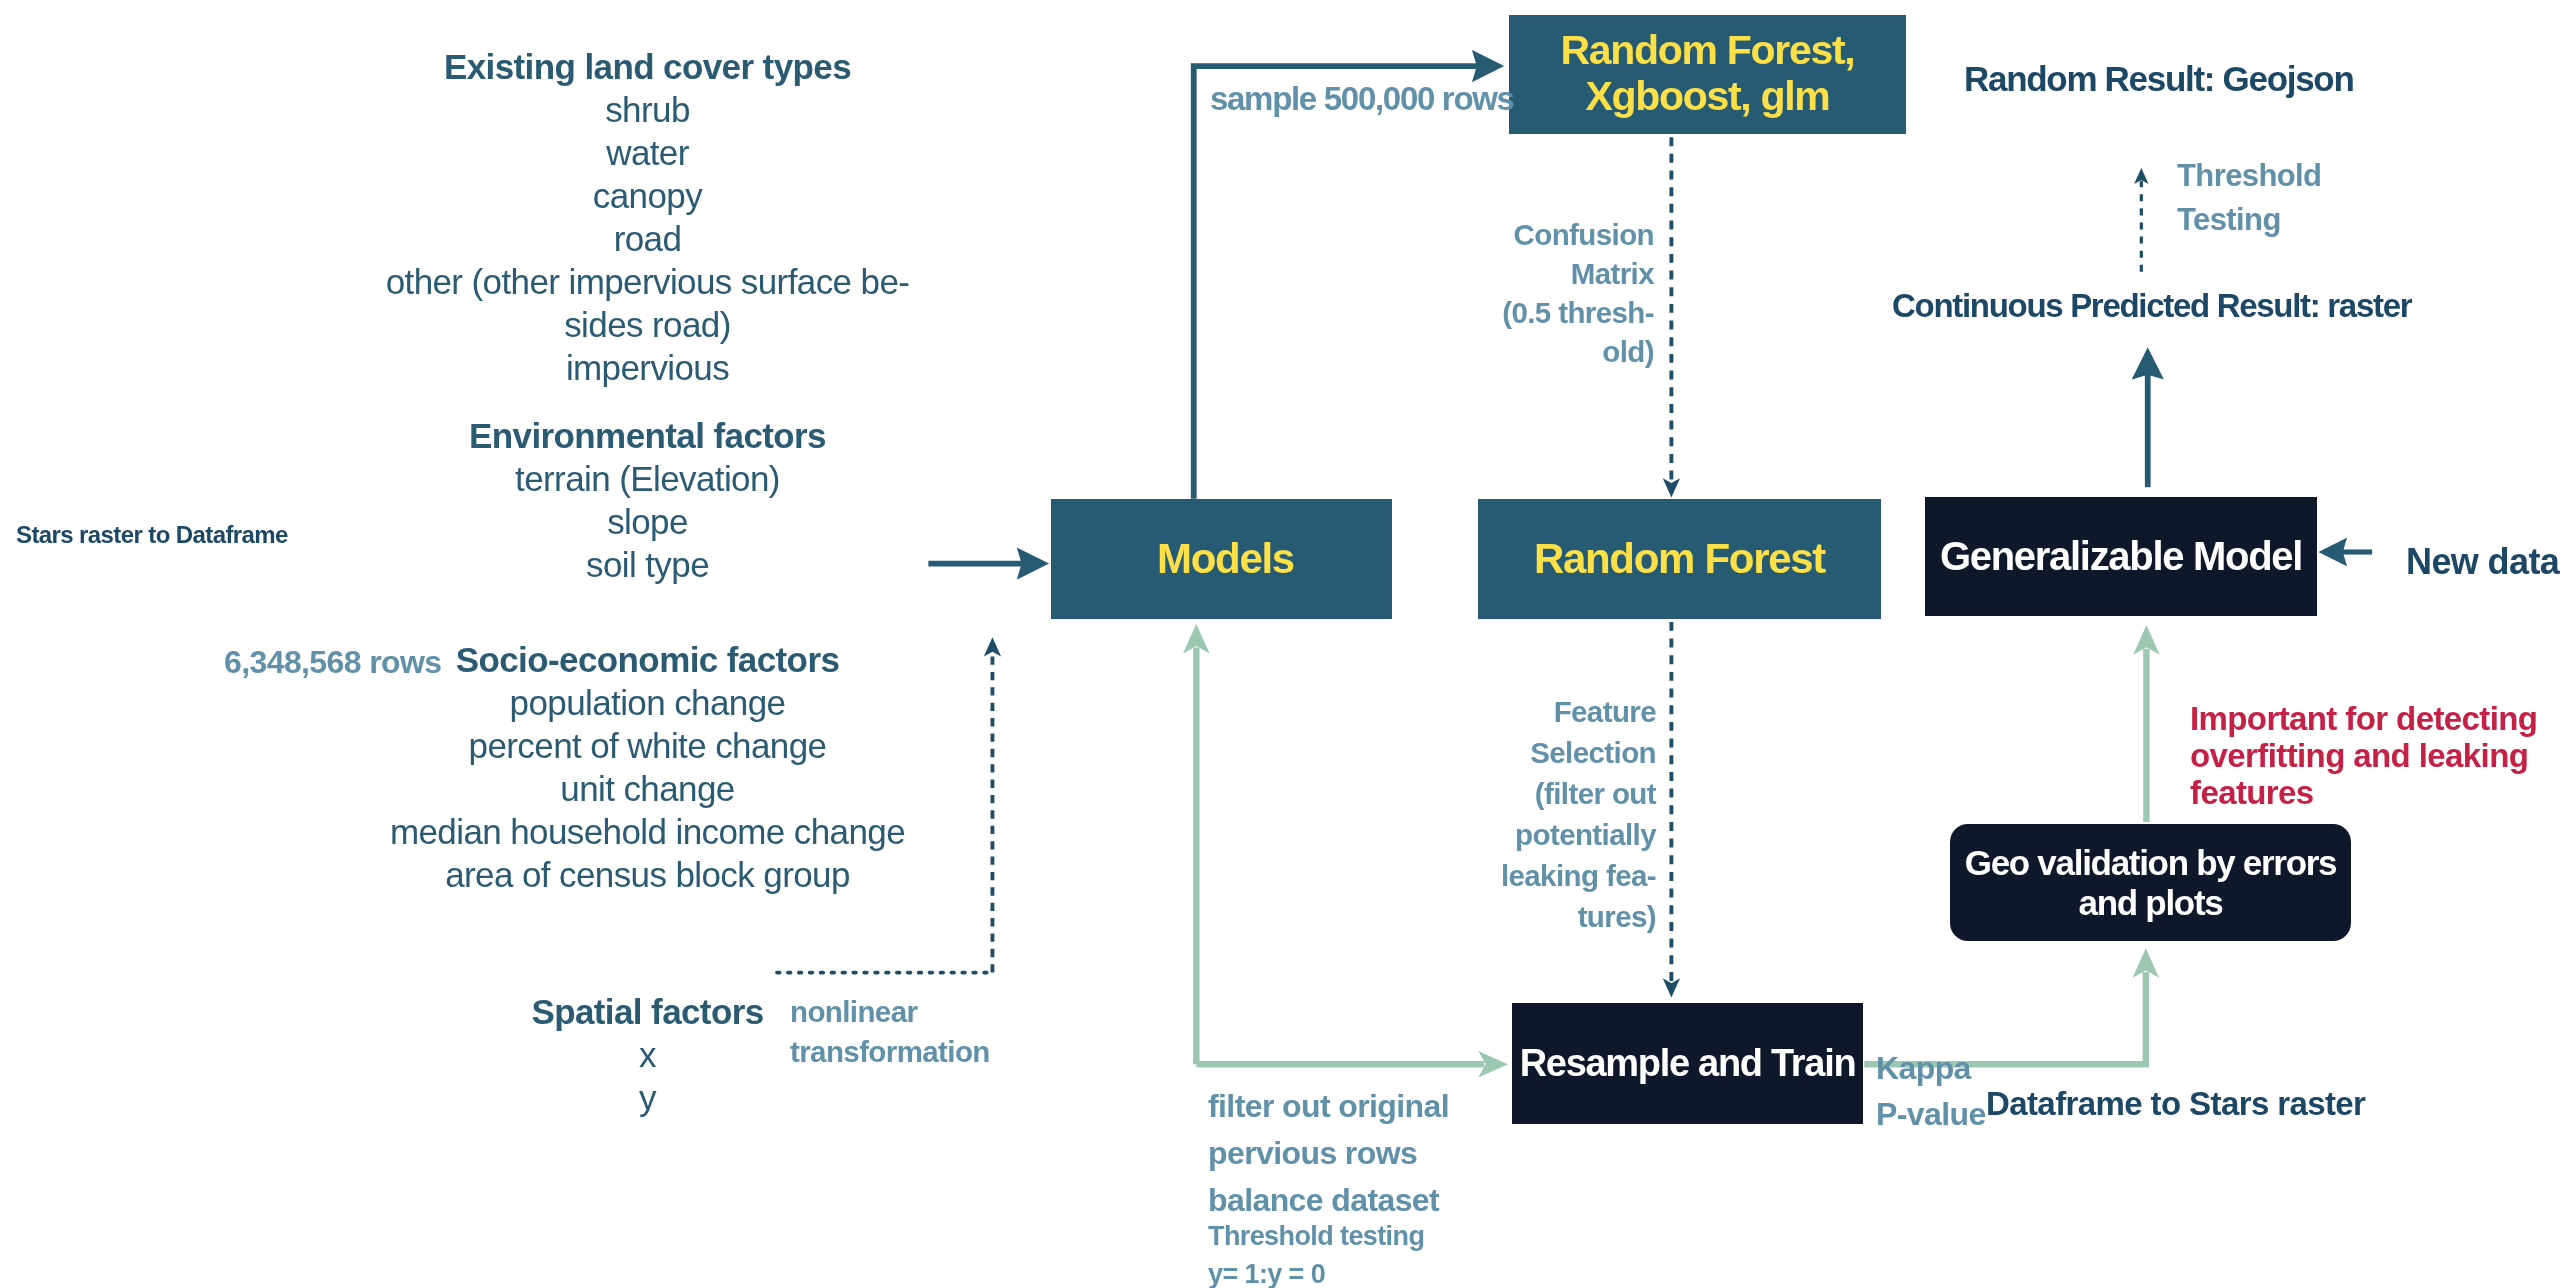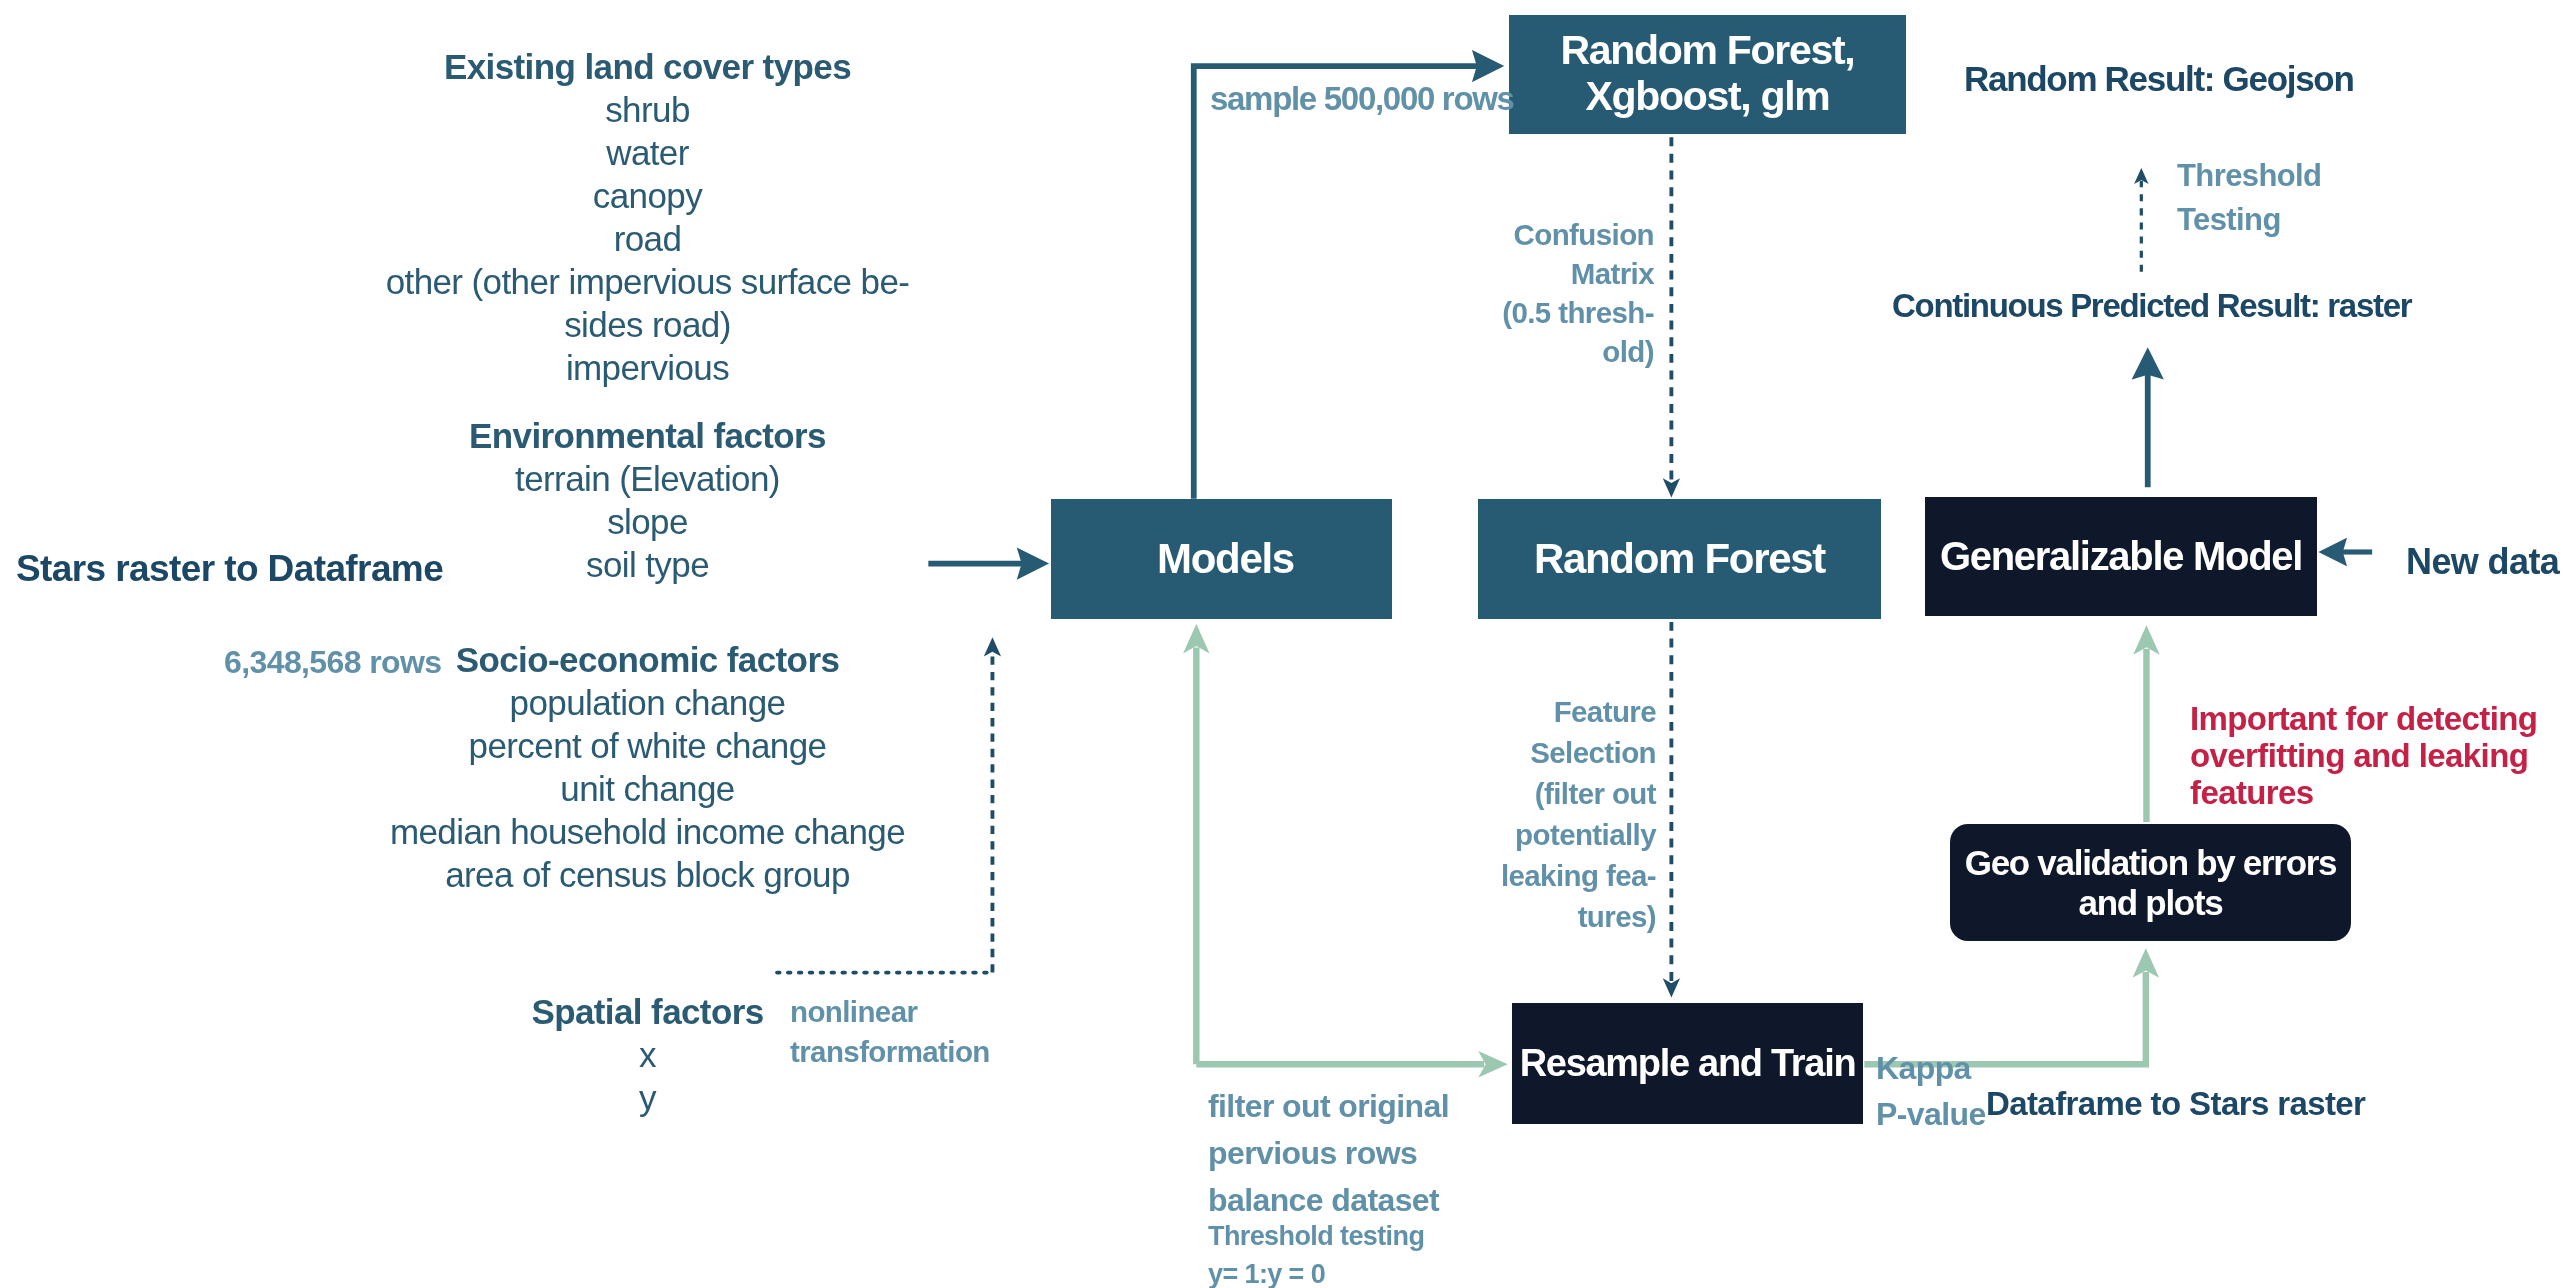--- a/index.html
+++ b/index.html
@@ -6,21 +6,21 @@
   .canvas{
     position:relative;
     width:2568px;height:1288px;
     background:#ffffff;
     font-family:"Liberation Sans", sans-serif;
     overflow:hidden;
   }
   .abs{position:absolute;}
   .lines{white-space:pre-line;}
   
-  .navy-fill{background:#275b74;color:#ffffff;}
+  .navy-fill{background:#275b74;color:#fde047;}
   .green-fill{background:#0f172a;color:#ffffff;}
   .navy-text{color:#1c4866;}
   .list-text{color:#2b5b73;}
   .steel-text{color:#6191a9;}
   .red-text{color:#c52045;}
   
   .box{
     display:flex;align-items:center;justify-content:center;text-align:center;
     font-weight:bold;letter-spacing:-1.3px;line-height:1.12;
   }
@@ -90,21 +90,21 @@
 median household income change
 area of census block group</div>
   </div>
 
   <div class="abs factor-group" style="left:263px;top:990px;">
     <div class="heading list-text">Spatial factors</div>
     <div class="lines list-text">x
 y</div>
   </div>
 
-  <div class="abs heading navy-text" style="left:16px;top:548px;font-size:37px;">Stars raster to Dataframe</div>
+  <div class="abs heading navy-text" style="left:16px;top:521px;font-size:24px;">Stars raster to Dataframe</div>
   <div class="abs label steel-text" style="left:224px;top:644px;font-size:32px;letter-spacing:-0.6px;">6,348,568 rows</div>
 
   <div class="abs box navy-fill" style="left:1509px;top:14.7px;width:397px;height:119px;font-size:41px;">
     <span class="lines">Random Forest,
 Xgboost, glm</span>
   </div>
 
   <div class="abs box navy-fill" style="left:1051px;top:499px;width:333px;height:120px;font-size:42px;padding-left:8px;">
     <span>Models</span>
   </div>

